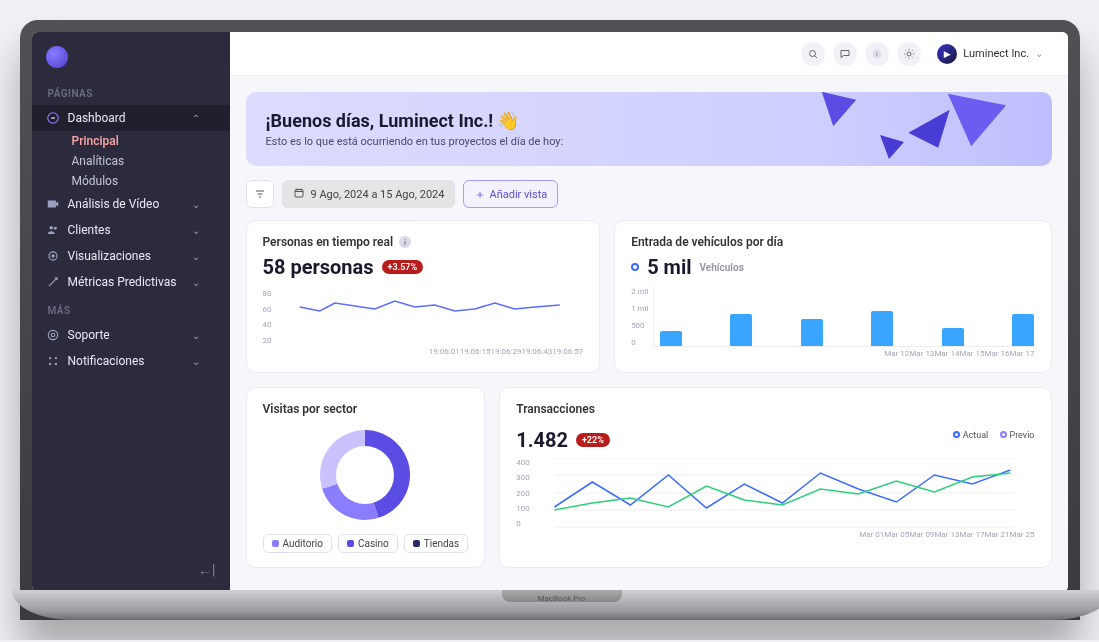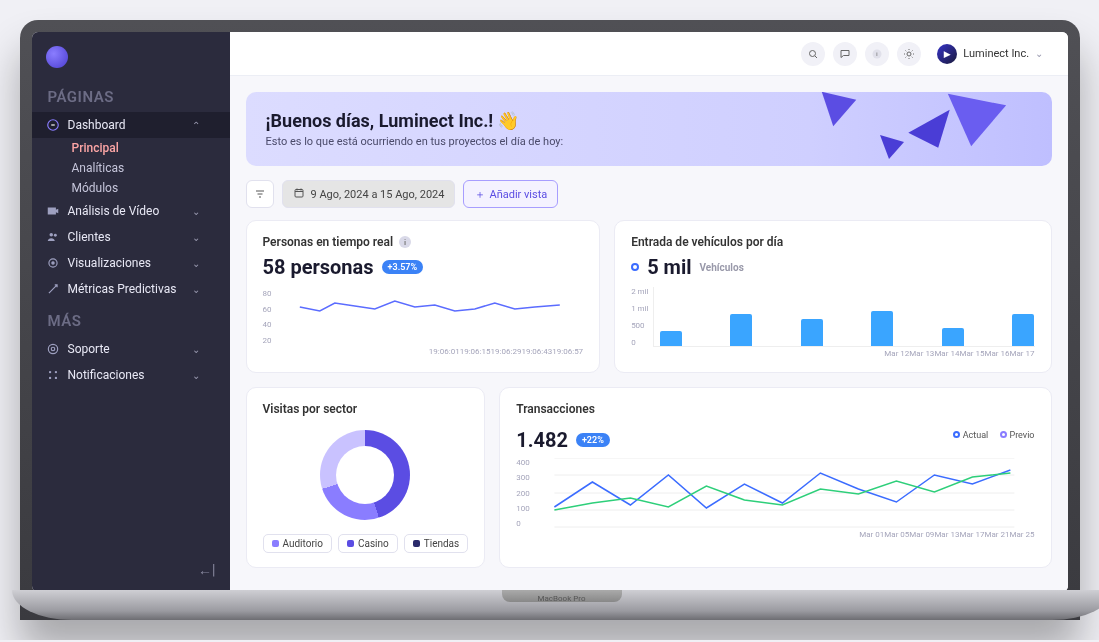--- a/index.html
+++ b/index.html
@@ -7,21 +7,21 @@
 
 .laptop-frame { width: 1060px; background: linear-gradient(180deg,#505055 0%, #3a3a3f 100%); border-radius: 18px 18px 0 0; padding: 12px 12px 0 12px; box-shadow: 0 30px 40px rgba(0,0,0,0.3); position: relative; }
 .laptop-screen { width: 100%; height: 560px; background: #fff; border-radius: 6px; overflow: hidden; display: flex; }
 .laptop-base { width: 1100px; height: 30px; background: linear-gradient(180deg,#cfcfd4 0%,#9a9aa0 70%,#6d6d72 100%); border-radius: 0 0 60px 60px/0 0 30px 30px; margin: -2px -20px 0 -20px; position: relative; }
 .laptop-label { position:absolute; width:100%; text-align:center; top:4px; color:#555; font-size:8px; }
 .laptop-notch { position:absolute; top:0; left:50%; transform:translateX(-50%); width:120px; height:12px; background:linear-gradient(180deg,#aaa,#888); border-radius:0 0 8px 8px;}
 
 
 .sidebar { width: 198px; background: #2b2b3d; color: #cfcfe0; display:flex; flex-direction:column; font-size:12px; position:relative; }
 .sidebar-logo { width:22px; height:22px; border-radius:50%; background: radial-gradient(circle at 35% 35%, #8a7dff, #4b3dcf); margin:14px 0 10px 14px;}
-.sidebar-section-title { color:#6c6c85; font-size:15px; font-weight:600; letter-spacing:0.5px; padding:10px 16px 6px 16px; }
+.sidebar-section-title { color:#6c6c85; font-size:10px; font-weight:600; letter-spacing:0.5px; padding:10px 16px 6px 16px; }
 .nav-item { display:flex; align-items:center; justify-content:space-between; padding:6px 29px 6px 14px; cursor:pointer; color:#e8e8f5; }
 .nav-item.active-top { background:#1f1f2e; }
 .nav-item .nav-left { display:flex; align-items:center; gap:8px;}
 .nav-icon { width:14px; height:14px; display:inline-flex; align-items:center; justify-content:center;}
 .nav-icon svg { width:14px; height:14px; }
 .nav-sub { padding:3px 14px 3px 40px; font-size:12px; color:#c5c5da; cursor:pointer;}
 .nav-sub.active { color:#fca5a5; font-weight:500;}
 .chevron { font-size:10px; color:#9a9ab0;}
 .sidebar-collapse { position:absolute; bottom:14px; right:14px; color:#8a8aa0; font-size:14px; cursor:pointer;}
 
@@ -46,21 +46,21 @@
 
 .toolbar-row { display:flex; gap:8px; margin:14px 0 12px 0; }
 .icon-btn { width:28px; height:28px; background:#fff; border:1px solid #e1e1ee; border-radius:6px; display:flex; align-items:center; justify-content:center; cursor:pointer; color:#555;}
 .date-btn { height:28px; background:#e5e5e5; border:1px solid #e1e1ee; border-radius:6px; display:flex; align-items:center; gap:6px; padding:0 10px; font-size:11px; color:#444; cursor:pointer;}
 .add-view-btn { height:28px; border:1px solid #a79dff; background:#f4f2ff; color:#5b4de3; border-radius:6px; display:flex; align-items:center; gap:4px; padding:0 10px; font-size:11px; cursor:pointer;}
 
 .cards-row { display:flex; gap:14px; margin-bottom:14px; }
 .card { background:#fff; border:1px solid #ebebf4; border-radius:10px; padding:14px 16px; flex:1;}
 .card-title { font-size:12px; font-weight:600; color:#333; display:flex; align-items:center; gap:6px;}
 .big-val { font-size:20px; font-weight:700; color:#1a1a2e; margin-top:6px; display:flex; align-items:center; gap:8px;}
-.badge { background:#3b82f6; color:#fff; font-size:9px; font-weight:600; padding:2px 6px; border-radius:10px;}
+.badge { background:#b91c1c; color:#fff; font-size:9px; font-weight:600; padding:2px 6px; border-radius:10px;}
 .badge-blue { width:8px; height:8px; border-radius:50%; border:2px solid #3b6cff; display:inline-block;}
 .muted { font-size:10px; color:#9999aa;}
 .legend-pill { border:1px solid #e1e1ee; border-radius:5px; padding:3px 8px; font-size:10px; color:#444; display:inline-flex; align-items:center; gap:4px; cursor:pointer;}
 .legend-dot { width:7px; height:7px; border-radius:2px; display:inline-block;}
 
 
 .mini-line { margin-top:10px; }
 .axis-labels { display:flex; justify-content:flex-end; font-size:8px; color:#a5a5bb; margin-top:2px;}
 .y-axis { font-size:8px; color:#a5a5bb; display:flex; flex-direction:column; justify-content:space-between; padding-right:4px;}
 .chart-wrap { display:flex; }

